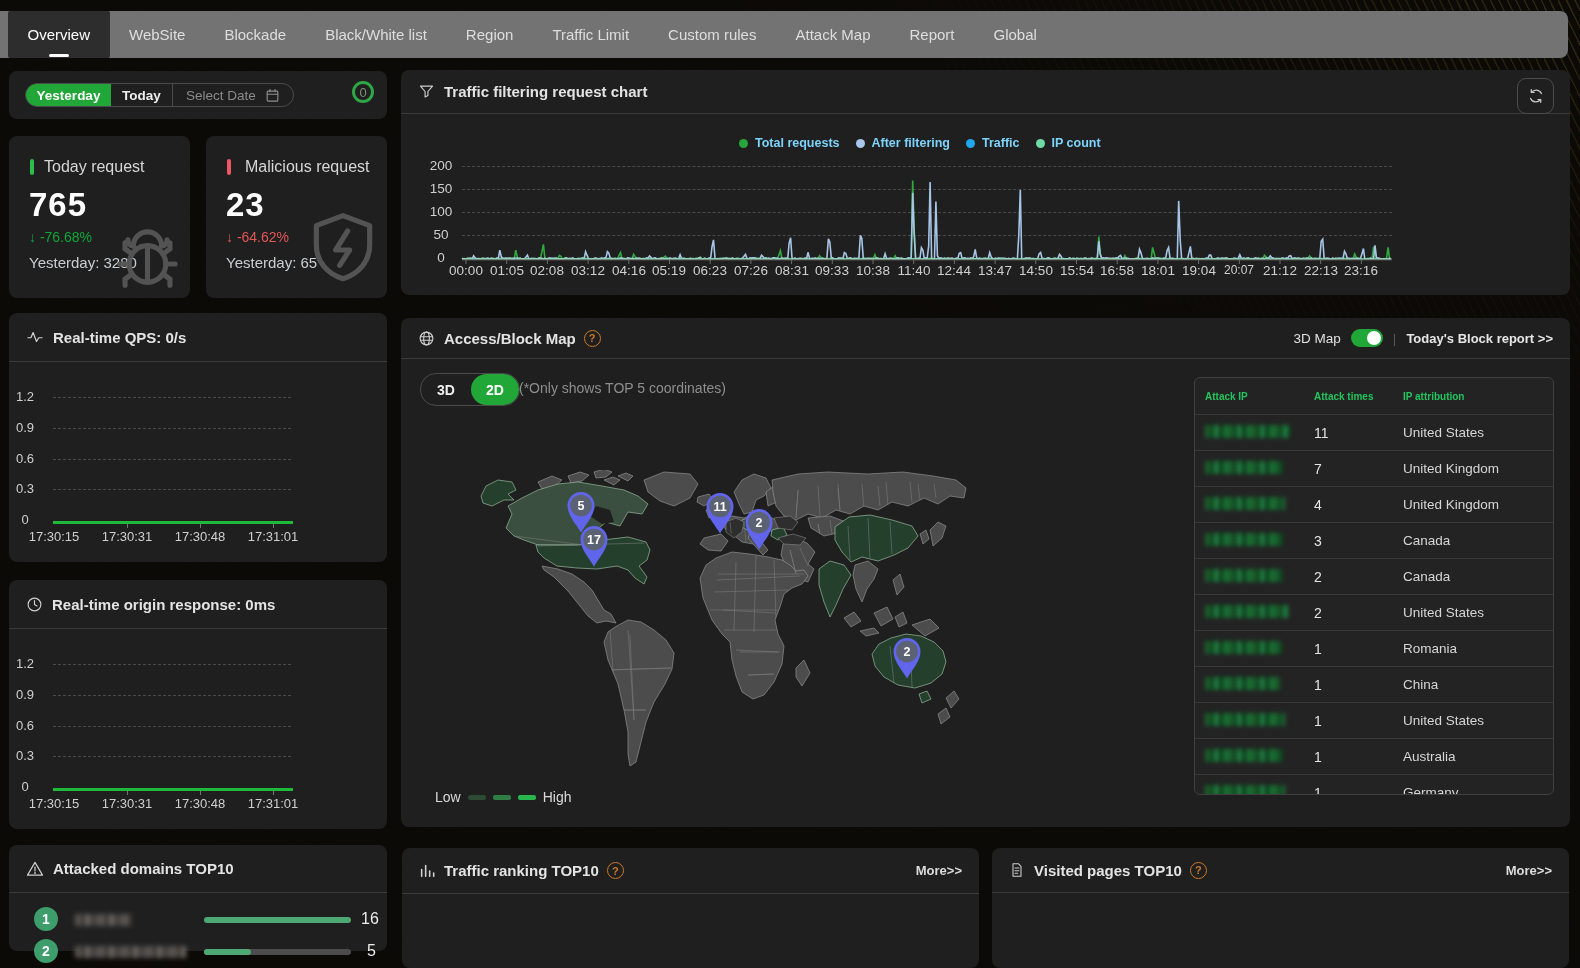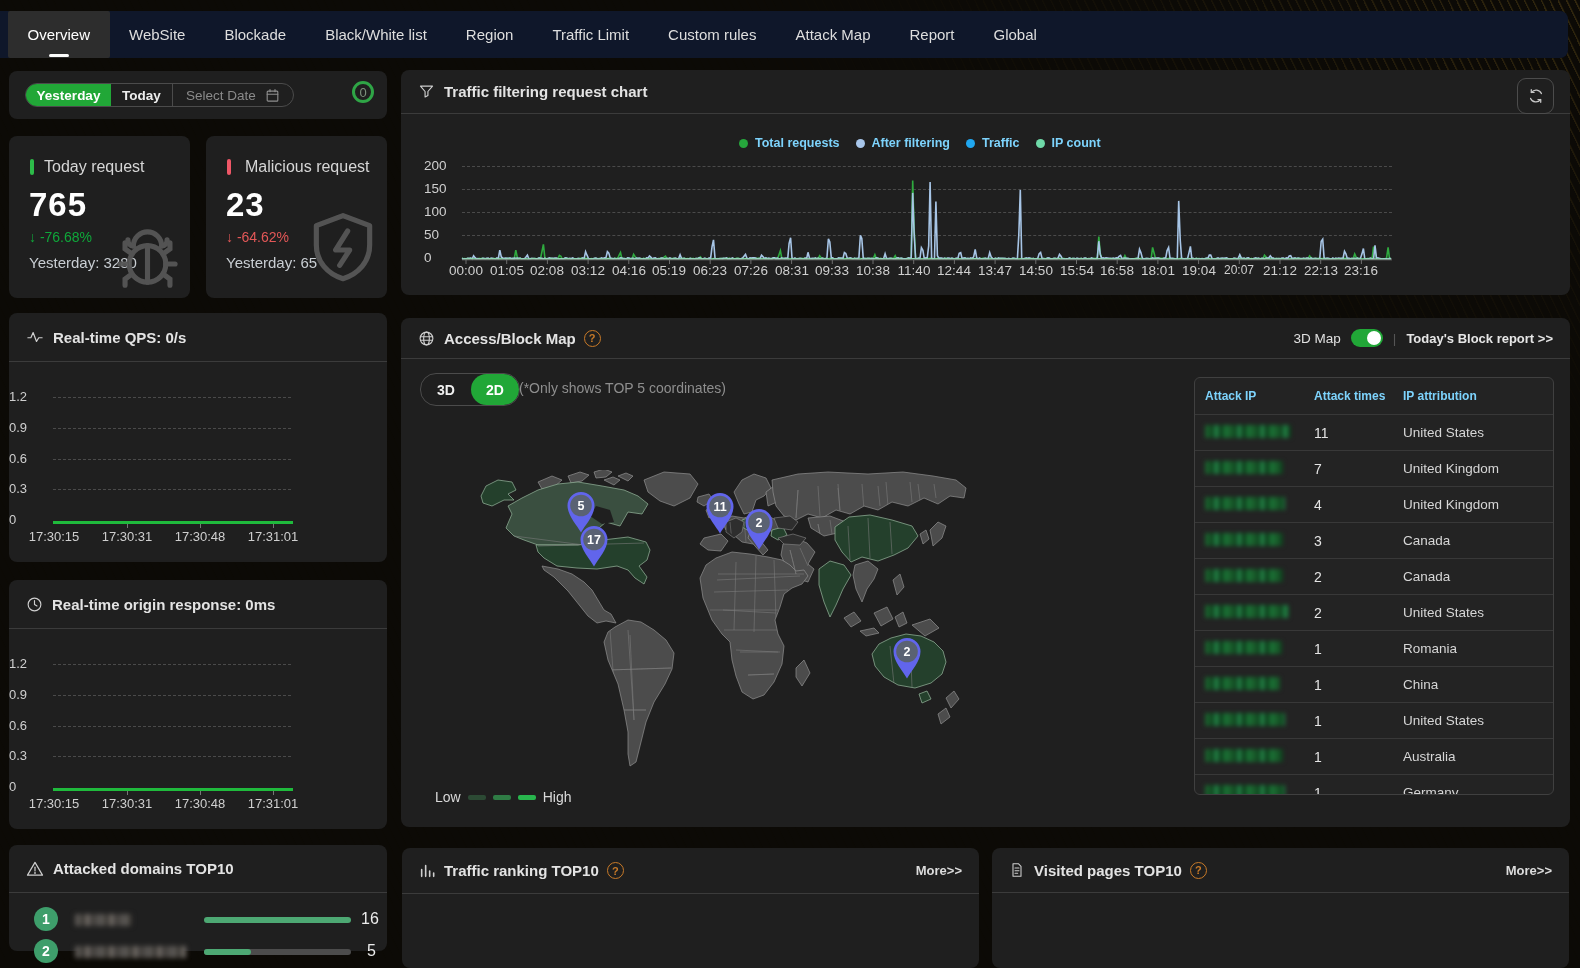--- a/index.html
+++ b/index.html
@@ -4,26 +4,26 @@
 html,body{width:1580px;height:968px;overflow:hidden}
 body{position:relative;font-family:"Liberation Sans",sans-serif;background:#0c0a06}
 body::before{content:"";position:absolute;inset:0;background:repeating-linear-gradient(64deg, rgba(195,153,48,.27) 0px, rgba(195,153,48,.27) .9px, rgba(8,6,3,0) 2px, rgba(8,6,3,0) 7.6px);
  -webkit-mask-image:radial-gradient(950px 560px at 100% 0%, rgba(0,0,0,.78), rgba(0,0,0,.18) 45%, rgba(0,0,0,.05) 70%, rgba(0,0,0,.015) 100%);
  mask-image:radial-gradient(950px 560px at 100% 0%, rgba(0,0,0,.78), rgba(0,0,0,.18) 45%, rgba(0,0,0,.05) 70%, rgba(0,0,0,.015) 100%);}
 .card{position:absolute;background:#1f1f1f;border-radius:8px}
 .hdr{display:flex;align-items:center;border-bottom:1px solid #3b3b3b;padding:0 17px;color:#e3e3e3;font-weight:bold;font-size:15px}
 .hdr svg{margin-right:9px}
 .qmark{display:inline-flex;align-items:center;justify-content:center;width:17px;height:17px;border:1.5px solid #c87a28;border-radius:50%;color:#c87a28;font-size:11px;font-weight:bold;margin-left:8px}
 .more{margin-left:auto;font-weight:bold;color:#dcdcdc;font-size:13px}
-.nav{position:absolute;left:0;top:11px;width:1568px;height:47px;background:#0f172a;border-radius:0 8px 8px 0;display:flex;align-items:stretch;padding-left:8px}
+.nav{position:absolute;left:0;top:11px;width:1568px;height:47px;background:#737373;border-radius:0 8px 8px 0;display:flex;align-items:stretch;padding-left:8px}
 .tab{display:flex;align-items:center;padding:0 19.5px;color:#dedede;font-size:15px;position:relative;white-space:nowrap}
 .tab.active{background:#2d2d2d;color:#fff;border-radius:2px}
 .tab.active::after{content:"";position:absolute;left:50%;bottom:1px;transform:translateX(-50%);width:20px;height:3px;background:#fcfcfc;border-radius:2px}
 .pillgrp{position:absolute;display:flex;align-items:center;border:1px solid #4b4b4b;border-radius:13px;overflow:hidden;height:24px}
-.axisy{position:absolute;color:#cfcfcf;font-size:14px;text-align:left;width:34px}
+.axisy{position:absolute;color:#cfcfcf;font-size:14px;text-align:center;width:34px}
 .axisx{position:absolute;color:#cfcfcf;font-size:14px;text-align:center;white-space:nowrap;transform:translateX(-50%)}
 .gline{position:absolute;border-top:1px dashed #4a4a4a;height:0}
 .blurip{display:inline-block;height:13px;border-radius:1px;filter:blur(2.2px);background:repeating-linear-gradient(90deg,#1a602d 0 5px,#104520 5px 9px,#227a42 9px 14px,#0d3c1b 14px 18px,#1a6e34 18px 23px)}
 .blurdom{display:inline-block;height:12px;border-radius:1px;filter:blur(2.5px);background:repeating-linear-gradient(90deg,#5a5753 0 6px,#36332f 6px 10px,#6e6964 10px 15px,#3e3b38 15px 19px,#4e4b48 19px 24px)}
 .trow{position:absolute;left:0;width:100%;display:flex;align-items:center;border-top:1px solid #383838;height:36px}
 .c1{padding-left:10px;width:119px}.c2{width:89px;color:#e4e4e4;font-size:14px}.c3{color:#d6d6d6;font-size:13.5px}
 </style></head>
 <body>
 <div class="nav">
     <div class="tab active">Overview</div>
@@ -435,21 +435,21 @@
         <text x="16" y="20" text-anchor="middle" font-size="12.5" font-weight="bold" fill="#fff" font-family="Liberation Sans">2</text>
       </svg></div>
  <div style="position:absolute;left:34px;top:471px;display:flex;align-items:center;gap:7px;font-size:14px;color:#d9d9d9">
    <span>Low</span>
       <i style="width:18px;height:5px;border-radius:2px;background:#2c4a34;display:inline-block"></i>
       <i style="width:18px;height:5px;border-radius:2px;background:#2f7c45;display:inline-block"></i>
       <i style="width:18px;height:5px;border-radius:2px;background:#28b54d;display:inline-block"></i>
       <span>High</span>
  </div>
  <div style="position:absolute;left:793px;top:59px;width:360px;height:418px;border:1px solid #404040;border-radius:6px;overflow:hidden;background:#232323">
- <div style="position:absolute;top:0;left:0;width:100%;height:36px;display:flex;align-items:center;color:#7dd3fc;font-size:12px;font-weight:bold">
+ <div style="position:absolute;top:0;left:0;width:100%;height:36px;display:flex;align-items:center;color:#22c55e;font-size:10px;font-weight:bold">
    <div style="padding-left:10px;width:119px">Attack IP</div>
         <div style="width:89px">Attack times</div>
         <div>IP attribution</div>
       </div>
  <div class="trow" style="top:36px">
         <div class="c1"><span class="blurip" style="width:86px"></span></div>
         <div class="c2">11</div>
         <div class="c3">United States</div>
       </div>
       <div class="trow" style="top:72px">

